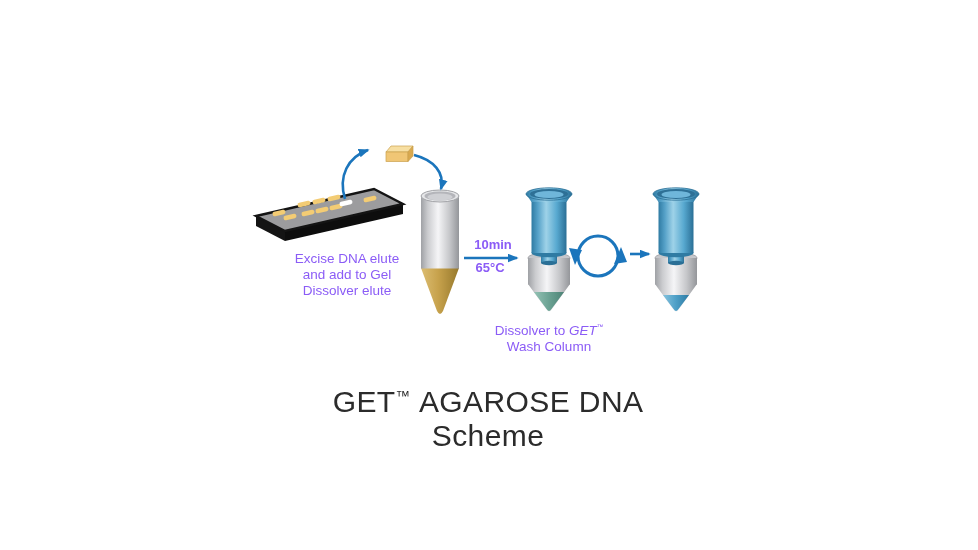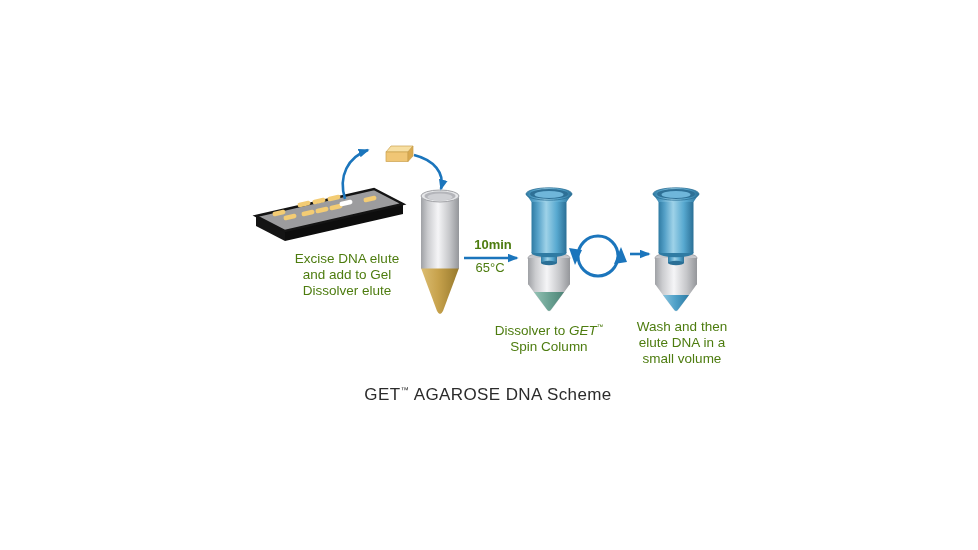--- a/index.html
+++ b/index.html
@@ -1,33 +1,33 @@
 <!DOCTYPE html>
 <html><head>
 <meta charset="utf-8">
 <style>
   html,body{margin:0;padding:0;background:#ffffff;}
   .stage{
     position:relative;width:978px;height:550px;background:#ffffff;overflow:hidden;
     font-family:"Liberation Sans","DejaVu Sans",sans-serif;color:#2d2a26;
   }
   .stage svg{position:absolute;left:0;top:0;}
-  .lbl{position:absolute;text-align:center;font-size:13.5px;line-height:16px;color:#4d7c0f;}
+  .lbl{position:absolute;text-align:center;font-size:13.5px;line-height:16px;color:#8b5cf6;}
   .lbl-excise{left:281px;top:251px;width:132px;}
   .lbl-10min{left:458px;top:237px;width:70px;font-size:13px;font-weight:700;}
-  .lbl-65c{left:455px;top:260px;width:70px;font-size:13px;font-weight:400;}
+  .lbl-65c{left:455px;top:260px;width:70px;font-size:13px;font-weight:700;}
   .lbl-transfer{left:485px;top:319px;width:128px;}
   .lbl-wash{left:621px;top:319px;width:122px;}
   .ital{font-style:italic;}
   .tm{font-size:0.48em;vertical-align:super;letter-spacing:0;}
   .sp-after{margin-right:0.28em;}
   .sp-before{margin-left:0.30em;}
   .title{
     position:absolute;left:327px;top:385px;width:322px;text-align:center;
-    font-size:17px;font-weight:500;color:#2b2b2b;letter-spacing:0.4px;
+    font-size:30px;font-weight:500;color:#2b2b2b;letter-spacing:0.4px;
   }
 </style>
 </head>
 <body>
 
 <div class="stage">
 
   <svg width="978" height="550" viewBox="0 0 978 550">
     <defs>
       <linearGradient id="grayH" x1="0" y1="0" x2="1" y2="0">
@@ -145,26 +145,21 @@
     <div>Dissolver elute</div>
   </div>
 
   <div class="lbl lbl-10min">10min</div>
   <div class="lbl lbl-65c">65°C</div>
 
   <div class="lbl lbl-transfer">
     <div>
       <span class="sp-after">Dissolver to</span><span class="ital">GET</span><sup class="tm">™</sup>
     </div>
-    <div>Spin Column</div>
+    <div>Wash Column</div>
   </div>
 
-  <div class="lbl lbl-wash">
-    <div>Wash and then</div>
-    <div>elute DNA in a</div>
-    <div>small volume</div>
-  </div>
 
   <div class="title">
     <span>GET</span><sup class="tm">™</sup><span class="sp-before">AGAROSE DNA Scheme</span>
   </div>
 
 </div>
 
 </body></html>

